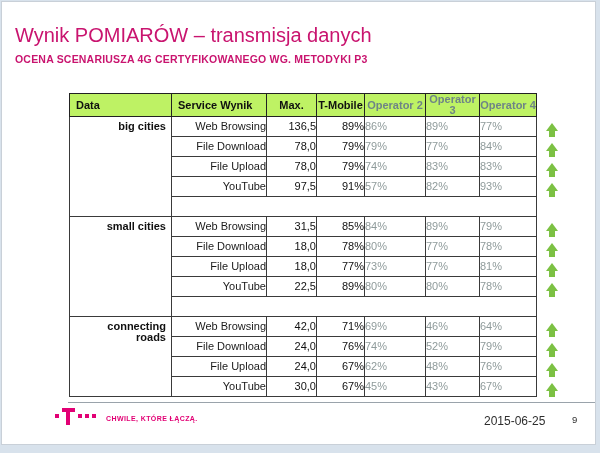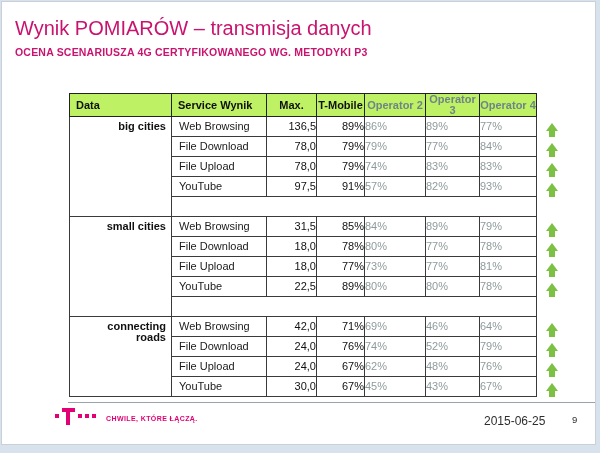--- a/index.html
+++ b/index.html
@@ -10,21 +10,21 @@
     position:relative;
     overflow:hidden;
   }
   .slide {
     position:absolute; left:1px; top:1px;
     width:595px; height:444px;
     background:#ffffff;
     border:1px solid #c9d0d8;
     box-sizing:border-box;
   }
-  .header-block {position:absolute; left:13px; top:14px; width:560px;}
+  .header-block {position:absolute; left:13px; top:21px; width:560px;}
   .title {
     font-size:20px; line-height:24px;
     color:#c9146f; font-weight:normal;
   }
   .subtitle {
     font-size:10.5px; font-weight:bold; letter-spacing:0.2px;
     color:#c9146f; margin-top:6px;
   }
   .table-wrap {position:absolute; left:67px; top:91px;}
   table {border-collapse:collapse; table-layout:fixed;}
@@ -38,21 +38,21 @@
   }
   th {
     border:1px solid #222222; background:#bef264;
     font-weight:bold; height:22px; color:#101010; text-align:center;
   }
   th.left {text-align:left; padding-left:6px;}
   th.op {color:#6e8486;}
   th.arrowcell, td.arrowcell {border:none; background:transparent; padding-left:9px; vertical-align:middle;}
   td.bordered {border:1px solid #3a3a3a;}
   td.group-label {font-weight:bold; vertical-align:top; text-align:right; padding:4px 5px 0 5px; color:#101010;}
-  td.service {text-align:left; padding-left:7px; color:#1a1a1a;}
+  td.service {text-align:right; padding-left:7px; color:#1a1a1a;}
   td.num {text-align:right; color:#101010;}
   td.opval {color:#8f9b9b;}
   tr.spacer td {height:20px;}
   .arrow {
     width:0; height:0; margin:0;
     border-left:6px solid transparent;
     border-right:6px solid transparent;
     border-bottom:8px solid #7cc143;
     position:relative;
   }

